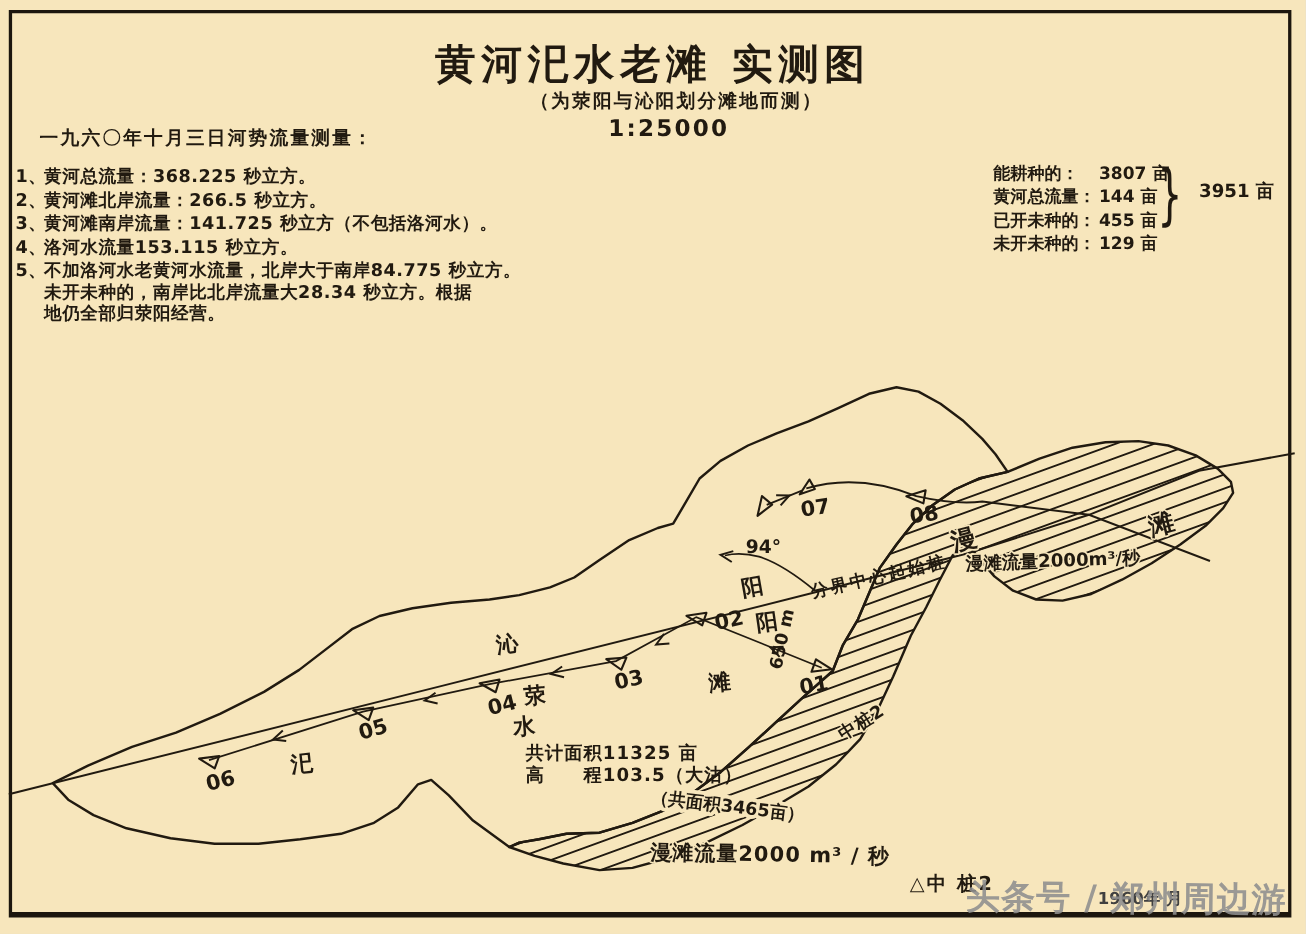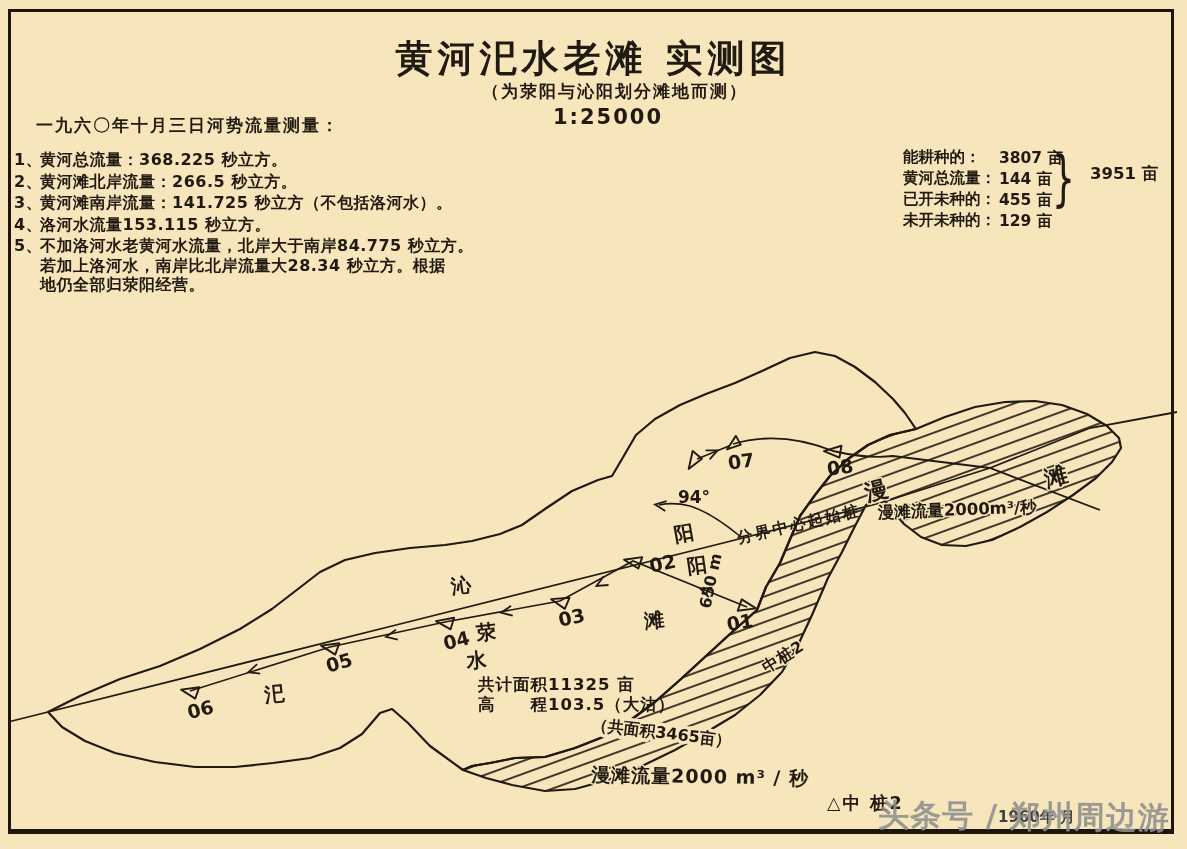--- a/index.html
+++ b/index.html
@@ -11,21 +11,21 @@
   .t{position:absolute;z-index:2;}
   #title-main{left:0;right:0;top:34px;text-align:center;font-size:37px;font-weight:700;letter-spacing:5px;}
   #title-sub{left:0;right:0;top:80px;text-align:center;font-size:17px;font-weight:700;letter-spacing:2px;padding-left:43px;}
   #title-scale{left:0;right:0;top:105px;text-align:center;font-size:21px;font-weight:700;letter-spacing:2px;margin-left:29px;}
   #notes{left:14px;top:114px;width:478px;font-size:16px;font-weight:700;letter-spacing:0.5px;}
   #notes .heading{margin-left:22px;margin-bottom:13px;font-size:17px;letter-spacing:2px;}
   #notes .item{display:flex;margin-bottom:2px;line-height:19.5px;}
   #notes .num{width:26px;flex:none;}
   #stats{left:903px;top:148px;font-size:15.5px;font-weight:700;line-height:21px;width:170px;}
   #stats .row{display:flex;}
-  #stats .lbl{width:96px;flex:none;font-family:Liberation Mono, monospace;}
+  #stats .lbl{width:96px;flex:none;}
   #stats-brace{left:1052px;top:143px;font-size:40px;font-weight:400;transform:scale(.9,1.5);transform-origin:top left;}
   #stats-total{left:1090px;top:163px;font-size:16.5px;font-weight:700;}
   #underlay{left:998px;top:808px;font-size:15px;font-weight:700;color:#404040;z-index:3;}
   #watermark{left:878px;top:796px;width:310px;font-size:31px;font-weight:700;color:#8f8f8f;
              letter-spacing:1px;z-index:4;opacity:.88;transform:rotate(.6deg);}
   text{font-family:"DejaVu Sans",sans-serif;fill:#211a10;}
   .mtxt{font-weight:700;}
   .halo{paint-order:stroke;stroke:#f7e6bc;stroke-width:7px;stroke-linejoin:round;}
   .halo-s{paint-order:stroke;stroke:#f7e6bc;stroke-width:3px;stroke-linejoin:round;}
 </style>
@@ -137,21 +137,21 @@
       <span>黄河滩南岸流量：141.725 秒立方（不包括洛河水）。</span>
     </div>
     <div class="item">
       <span class="num">4、</span>
       <span>洛河水流量153.115 秒立方。</span>
     </div>
     <div class="item">
       <span class="num">5、</span>
       <span>
         <span style="display:block">不加洛河水老黄河水流量，北岸大于南岸84.775 秒立方。</span>
-        <span style="display:block">若加上洛河水，南岸比北岸流量大28.34 秒立方。根据</span>
+        <span style="display:block">未开未种的，南岸比北岸流量大28.34 秒立方。根据</span>
         <span style="display:block">地仍全部归荥阳经营。</span>
       </span>
     </div>
   </div>
 
   <div id="stats" class="t">
     <div class="row">
       <span class="lbl">能耕种的：</span>
       <span>3807 亩</span>
     </div>

